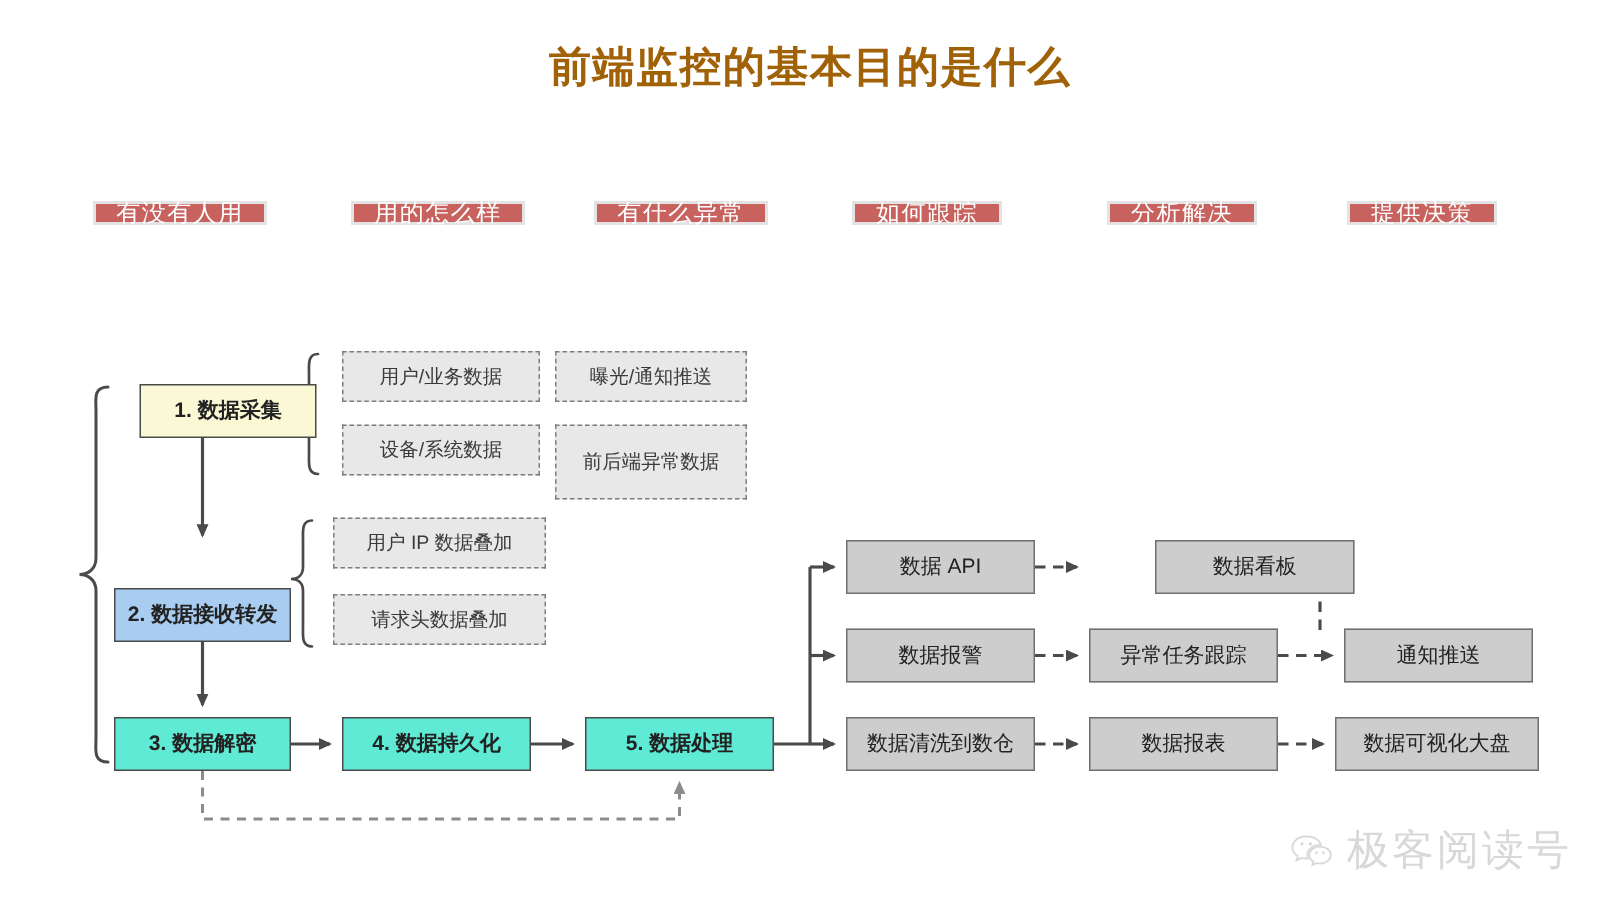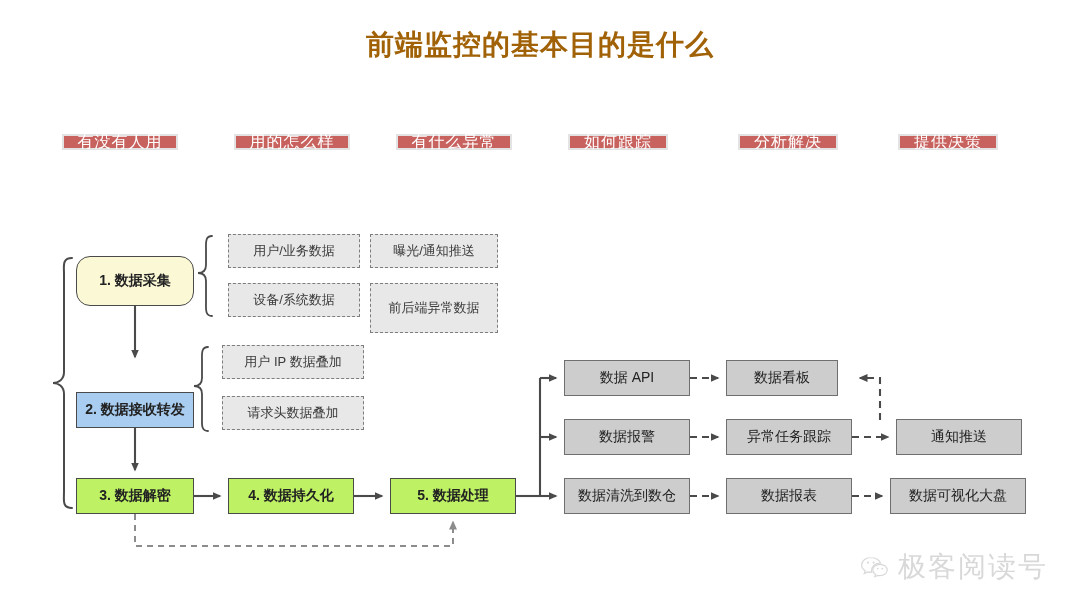--- a/index.html
+++ b/index.html
@@ -40,21 +40,21 @@
     position:absolute;
     box-sizing:border-box;
     display:flex;align-items:center;justify-content:center;
     font-size:14px;
     color:#222222;
     text-align:center;
   }
   .box.solid{border:1.6px solid #4a4a4a;}
   .box.yellow{background:#fbf8d6;font-weight:bold;}
   .box.blue{background:#a8cdf0;font-weight:bold;}
-  .box.green{background:#bef264;font-weight:bold;}
+  .box.green{background:#5eead4;font-weight:bold;}
   .box.gray{background:#cdcdcd;border:1.6px solid #6f6f6f;}
   .box.dashed{
     background:#e8e8e8;
     border:1.6px dashed #7d7d7d;
     color:#3a3a3a;
     font-size:13px;
   }
 
   
   #wires{position:absolute;left:0;top:0;width:1080px;height:608px;pointer-events:none;}
@@ -133,37 +133,37 @@
   <div id="tag-row">
       <div class="tag" style="left: 62px; top: 134px; width: 116px;">有没有人用</div>
       <div class="tag" style="left: 234px; top: 134px; width: 116px;">用的怎么样</div>
       <div class="tag" style="left: 396px; top: 134px; width: 116px;">有什么异常</div>
       <div class="tag" style="left: 568px; top: 134px; width: 100px;">如何跟踪</div>
       <div class="tag" style="left: 738px; top: 134px; width: 100px;">分析解决</div>
       <div class="tag" style="left: 898px; top: 134px; width: 100px;">提供决策</div>
     </div>
 
   <div id="pipeline-group">
-      <div class="box solid yellow" style="left: 76px; top: 256px; width: 118px; height: 50px; border-radius: 14px;">1. 数据采集</div>
+      <div class="box solid yellow" style="left: 93px; top: 256px; width: 118px; height: 36px;">1. 数据采集</div>
       <div class="box solid blue" style="left: 76px; top: 365px; width: 118px; height: 36px; margin-top: 27px;">2. 数据接收转发</div>
       <div class="box solid green" style="left: 76px; top: 478px; width: 118px; height: 36px;">3. 数据解密</div>
       <div class="box solid green" style="left: 228px; top: 478px; width: 126px; height: 36px;">4. 数据持久化</div>
       <div class="box solid green" style="left: 390px; top: 478px; width: 126px; height: 36px;">5. 数据处理</div>
     </div>
   <div id="details-group">
       <div class="box dashed" style="left: 228px; top: 234px; width: 132px; height: 34px;">用户/业务数据</div>
       <div class="box dashed" style="left: 370px; top: 234px; width: 128px; height: 34px;">曝光/通知推送</div>
       <div class="box dashed" style="left: 228px; top: 283px; width: 132px; height: 34px;">设备/系统数据</div>
       <div class="box dashed" style="left: 370px; top: 283px; width: 128px; height: 50px;">前后端异常数据</div>
       <div class="box dashed" style="left: 222px; top: 345px; width: 142px; height: 34px;">用户 IP 数据叠加</div>
       <div class="box dashed" style="left: 222px; top: 396px; width: 142px; height: 34px;">请求头数据叠加</div>
     </div>
   <div id="outputs-group">
       <div class="box gray" style="left: 564px; top: 360px; width: 126px; height: 36px;">数据 API</div>
-      <div class="box gray" style="left: 726px; top: 360px; width: 112px; height: 36px;">数据看板</div>
+      <div class="box gray" style="left: 770px; top: 360px; width: 133px; height: 36px;">数据看板</div>
       <div class="box gray" style="left: 564px; top: 419px; width: 126px; height: 36px;">数据报警</div>
       <div class="box gray" style="left: 726px; top: 419px; width: 126px; height: 36px;">异常任务跟踪</div>
       <div class="box gray" style="left: 896px; top: 419px; width: 126px; height: 36px;">通知推送</div>
       <div class="box gray" style="left: 564px; top: 478px; width: 126px; height: 36px;">数据清洗到数仓</div>
       <div class="box gray" style="left: 726px; top: 478px; width: 126px; height: 36px;">数据报表</div>
       <div class="box gray" style="left: 890px; top: 478px; width: 136px; height: 36px;">数据可视化大盘</div>
     </div>
 
   <div id="watermark">
     <svg width="30" height="24" viewBox="0 0 30 24">

